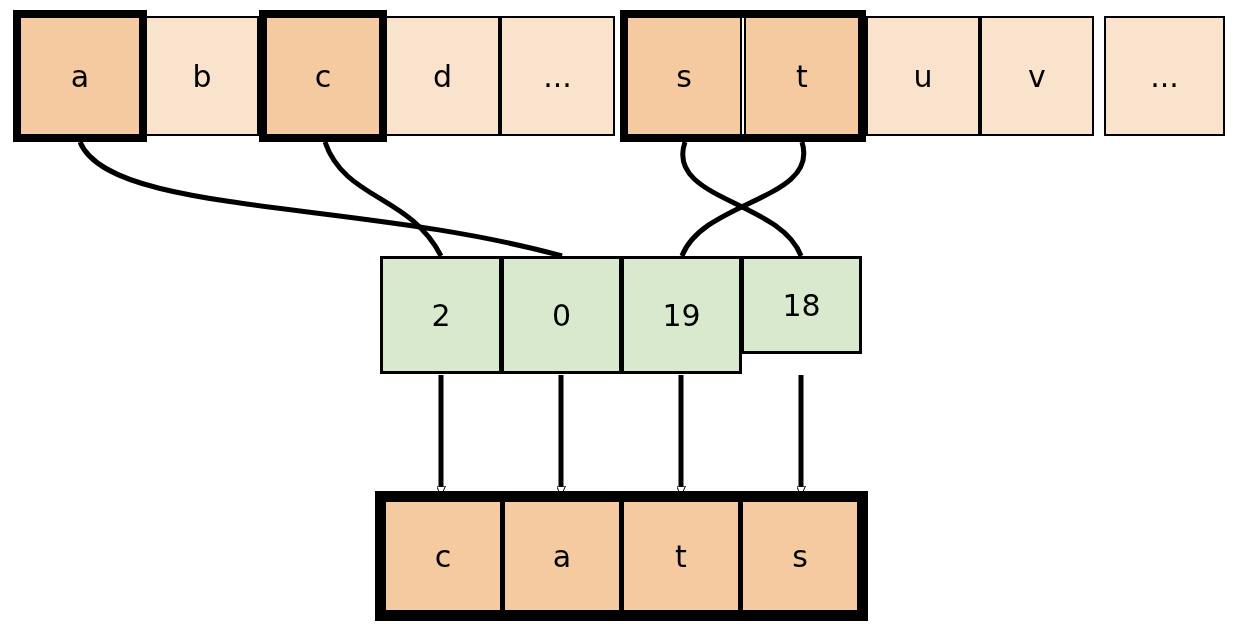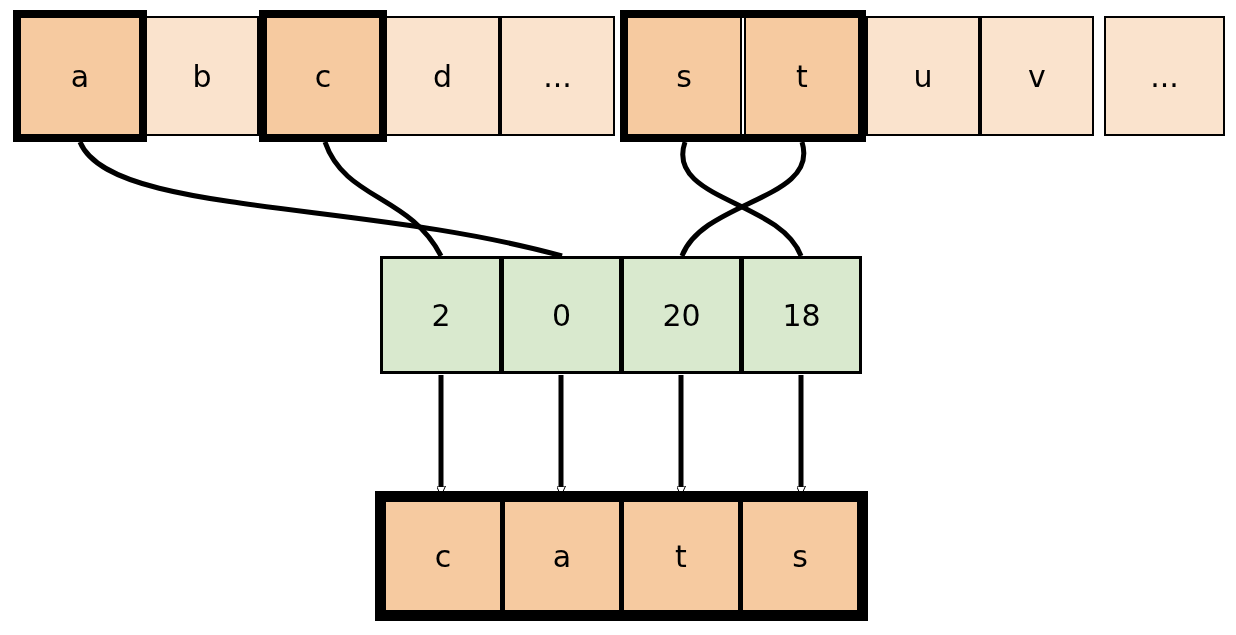--- a/index.html
+++ b/index.html
@@ -97,22 +97,22 @@
     <div class="cell alpha-cell" style="left:1104px; top:16px; width:121px; height:120px;">...</div>
   </div>
 
   <div class="hl-frame" style="left:13px; top:10px; width:134px; height:132px;"></div>
   <div class="hl-frame" style="left:259px; top:10px; width:128px; height:132px;"></div>
   <div class="hl-frame" style="left:620px; top:10px; width:246px; height:132px;"></div>
 
   <div>
     <div class="cell idx-cell" style="left:380px; top:256px; width:122px; height:118px;">2</div>
     <div class="cell idx-cell" style="left:501px; top:256px; width:121px; height:118px;">0</div>
-    <div class="cell idx-cell" style="left:621px; top:256px; width:121px; height:118px;">20</div>
-    <div class="cell idx-cell" style="left:741px; top:256px; width:121px; height:118px;">18</div>
+    <div class="cell idx-cell" style="left:621px; top:256px; width:121px; height:118px;">19</div>
+    <div class="cell idx-cell" style="left:741px; top:256px; width:121px; height:98px;">18</div>
   </div>
 
   <div>
     <div class="cell out-cell" style="left:383px; top:499px; width:120px; height:114px;">c</div>
     <div class="cell out-cell" style="left:502px; top:499px; width:120px; height:114px;">a</div>
     <div class="cell out-cell" style="left:621px; top:499px; width:120px; height:114px;">t</div>
     <div class="cell out-cell" style="left:740px; top:499px; width:120px; height:114px;">s</div>
   </div>
   <div class="out-frame" style="left:375px; top:491px; width:493px; height:130px;"></div>
 

